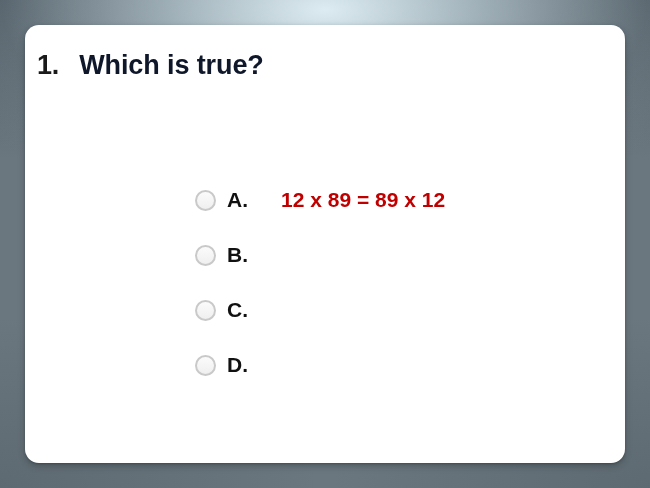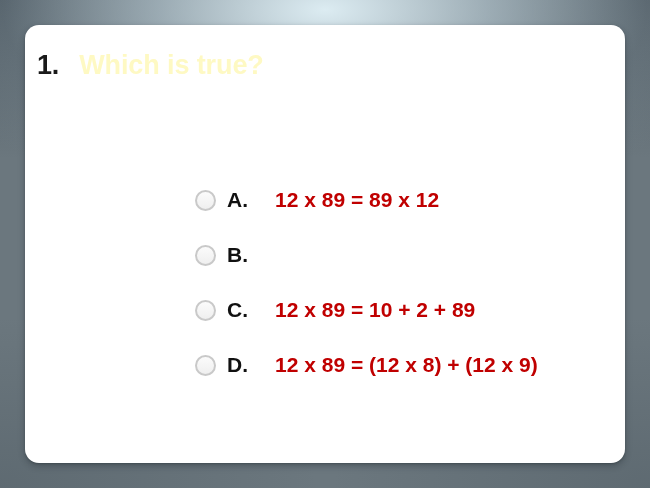--- a/index.html
+++ b/index.html
@@ -87,21 +87,21 @@
   }
   .q-number {
     font-size: 27px;
     font-weight: bold;
     color: #1a1a1a;
     letter-spacing: -0.2px;
   }
   .q-title {
     font-size: 27px;
     font-weight: bold;
-    color: #fef9c3;
+    color: #0f172a;
     margin-left: 20px;
     letter-spacing: -0.1px;
   }
 
   
   .options {
     position: absolute;
     left: 195px;
     top: 182px;
     display: flex;
@@ -131,21 +131,21 @@
     color: #111111;
     margin-left: 11px;
     width: 30px;
     flex: 0 0 auto;
   }
 
   .opt-text {
     font-size: 21px;
     font-weight: bold;
     color: #c00000;
-    margin-left: 18px;
+    margin-left: 24px;
     white-space: pre;
   }
 </style>
 </head>
 <body>
 
 <div id="slide-root">
 
   <div class="bg-base"></div>
   <div class="bg-vignette"></div>
@@ -166,23 +166,21 @@
     </div>
 
     <div class="option">
       <span class="radio"></span>
       <span class="opt-letter">B.</span>
     </div>
 
     <div class="option">
       <span class="radio"></span>
       <span class="opt-letter">C.</span>
-      <span class="opt-text">12 x 89 = 10 + 2 + 89</span>
     </div>
 
     <div class="option">
       <span class="radio"></span>
       <span class="opt-letter">D.</span>
-      <span class="opt-text">12 x 89 = (12 x 8) + (12 x 9)</span>
     </div>
 
   </div>
 </div>
 
 </body></html>

